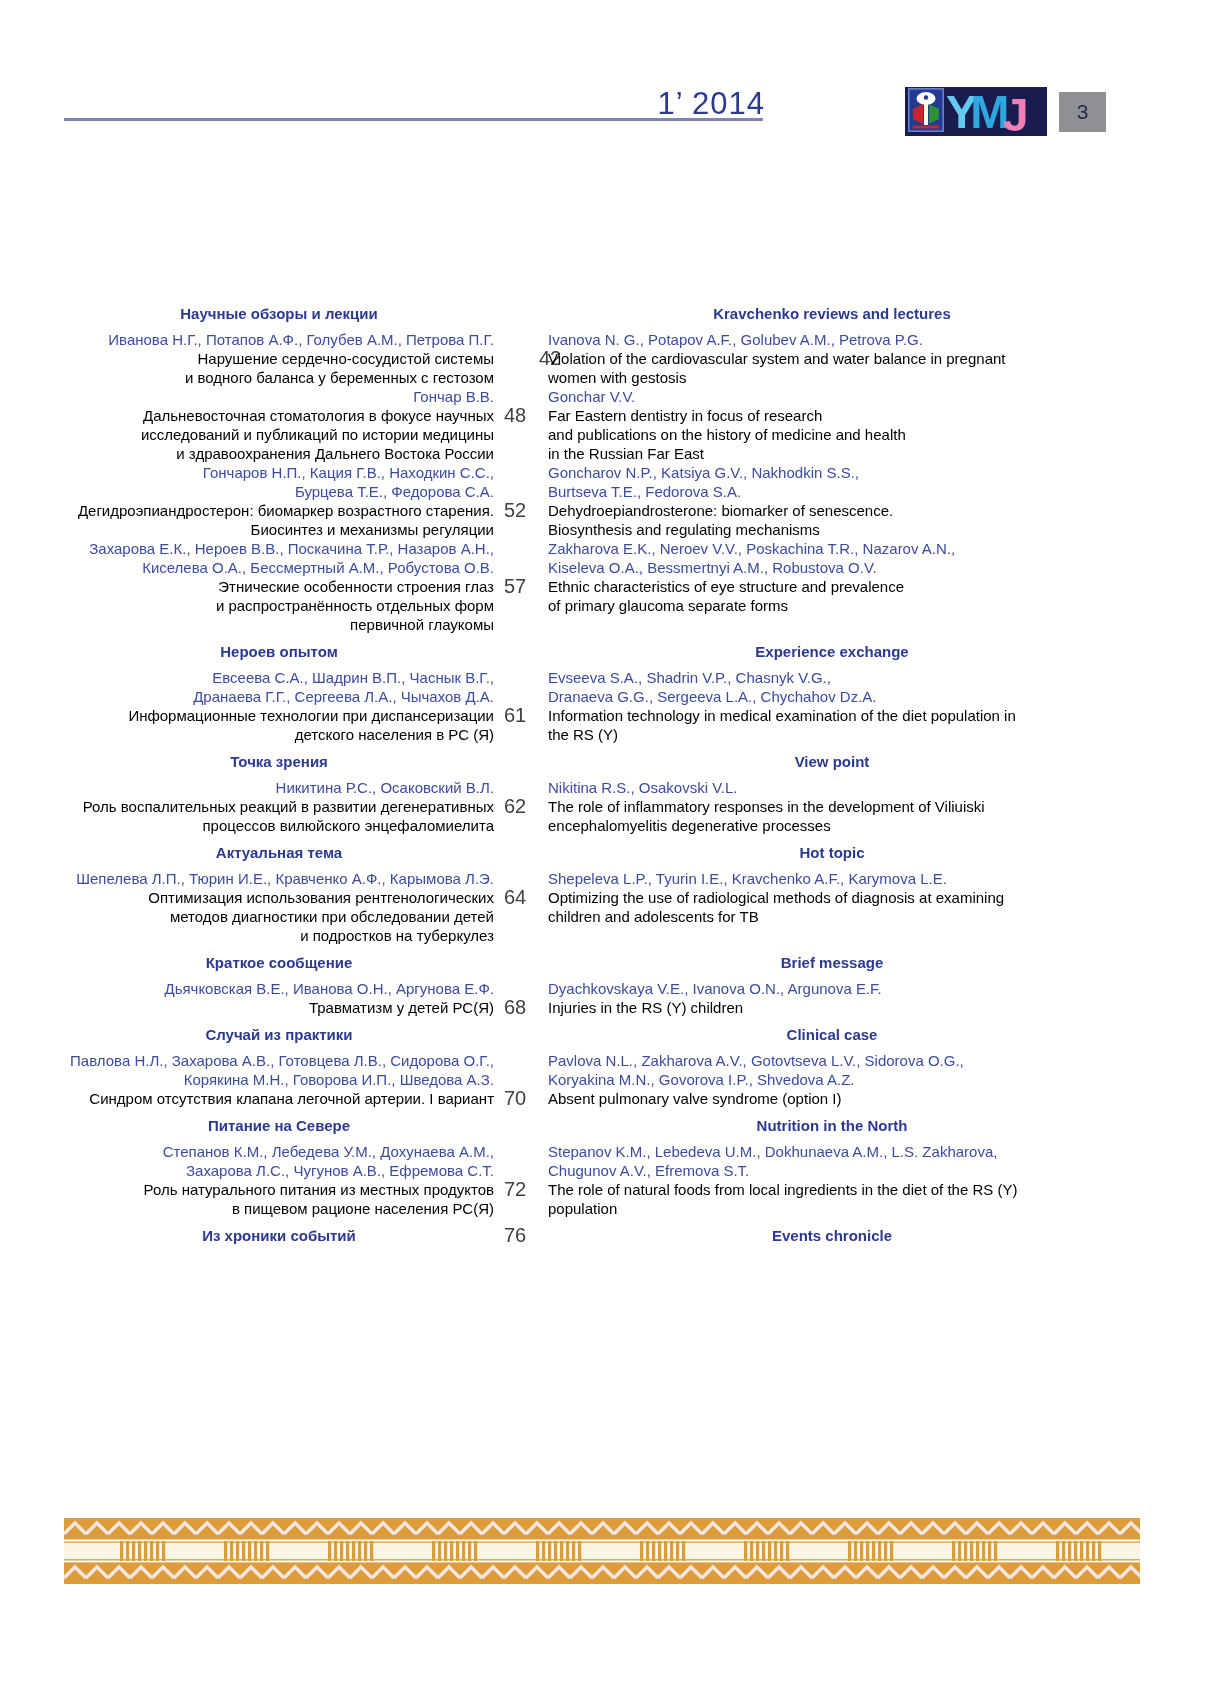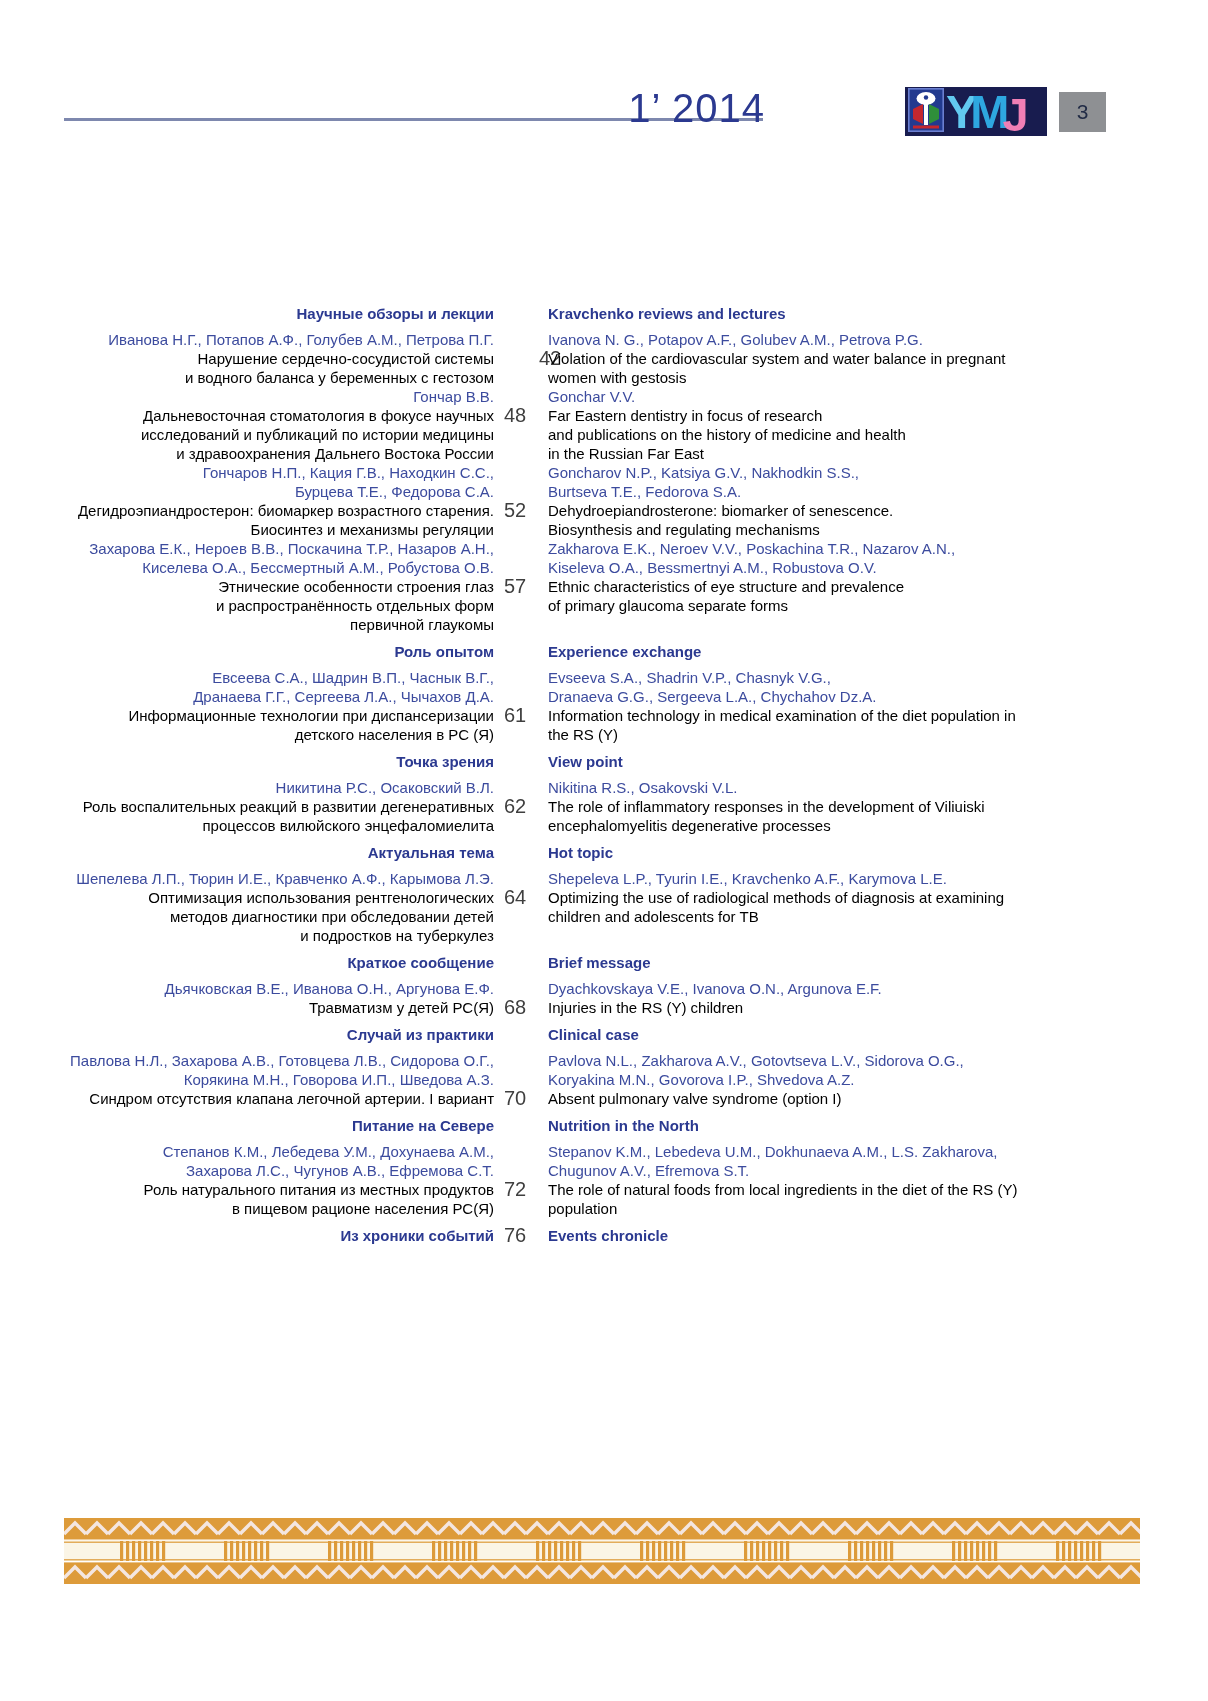--- a/index.html
+++ b/index.html
@@ -2,40 +2,40 @@
 <html><head>
 <meta charset="utf-8">
 <style>
   html,body{margin:0;padding:0;background:#fff;}
   .page{position:relative;width:1208px;height:1701px;background:#ffffff;overflow:hidden;
         font-family:"Liberation Sans", sans-serif;}
 
   
   .hdr-rule{position:absolute;left:64px;top:118px;width:699px;height:3px;background:#7e88ae;}
   .issue{position:absolute;left:560px;top:86px;width:205px;text-align:right;
-         font-size:40px;color:#2b3990;letter-spacing:1px;}
+         font-size:31px;color:#2b3990;letter-spacing:1px;}
   .logo{position:absolute;left:905px;top:87px;width:142px;height:49px;background:#181c4f;
         display:flex;align-items:center;overflow:hidden;}
   .logo .emblem{margin-left:3px;flex:0 0 auto;}
   .logo .letters{display:flex;align-items:flex-start;margin-left:2px;
                  font-weight:bold;font-size:47px;line-height:44px;letter-spacing:-7px;}
   .logo .ly{color:#62c9f0;}
   .logo .lm{color:#2ea7e0;}
   .logo .lj{color:#f07fb5;position:relative;top:3px;}
   .pagebox{position:absolute;left:1059px;top:92px;width:47px;height:40px;background:#8e9093;
            color:#222c46;font-size:21px;display:flex;align-items:center;justify-content:center;}
 
   
   .toc{position:absolute;left:64px;top:296px;width:1052px;font-size:15px;line-height:19px;}
   .row{display:grid;grid-template-columns:440px 42px 1fr;}
   .cell-ru{text-align:right;padding-right:10px;}
   .cell-en{padding-left:2px;}
   .authors{color:#3c4b9e;white-space:pre-line;}
   .title{color:#000000;white-space:pre-line;}
-  .head{color:#2b3990;font-weight:bold;}
+  .head{color:#2b3990;font-weight:bold;text-align:center;}
   .head-row{margin:8px 0 7px 0;}
   .num{font-size:20px;line-height:19px;color:#3f3f3f;}
 
   
   .ornament{position:absolute;left:64px;top:1518px;width:1076px;height:66px;}
 </style>
 </head>
 <body>
 
 <div class="page">
@@ -123,21 +123,21 @@
         </div>
         <div class="num" style="padding-top: 38px;">57</div>
         <div class="cell-en">
           <div class="authors">Zakharova E.K., Neroev V.V., Poskachina T.R., Nazarov A.N.,
 Kiseleva O.A., Bessmertnyi A.M., Robustova O.V.</div>
           <div class="title">Ethnic characteristics of eye structure and prevalence
 of primary glaucoma separate forms</div>
         </div>
       </div>
       <div class="row head-row">
-        <div class="cell-ru head">Роль опытом</div>
+        <div class="cell-ru head">Нероев опытом</div>
         <div class="num"></div>
         <div class="cell-en head">Experience exchange</div>
       </div>
       <div class="row entry">
         <div class="cell-ru">
           <div class="authors">Евсеева С.А., Шадрин В.П., Часнык В.Г.,
 Дранаева Г.Г., Сергеева Л.А., Чычахов Д.А.</div>
           <div class="title">Информационные технологии при диспансеризации
 детского населения в РС (Я)</div>
         </div>

